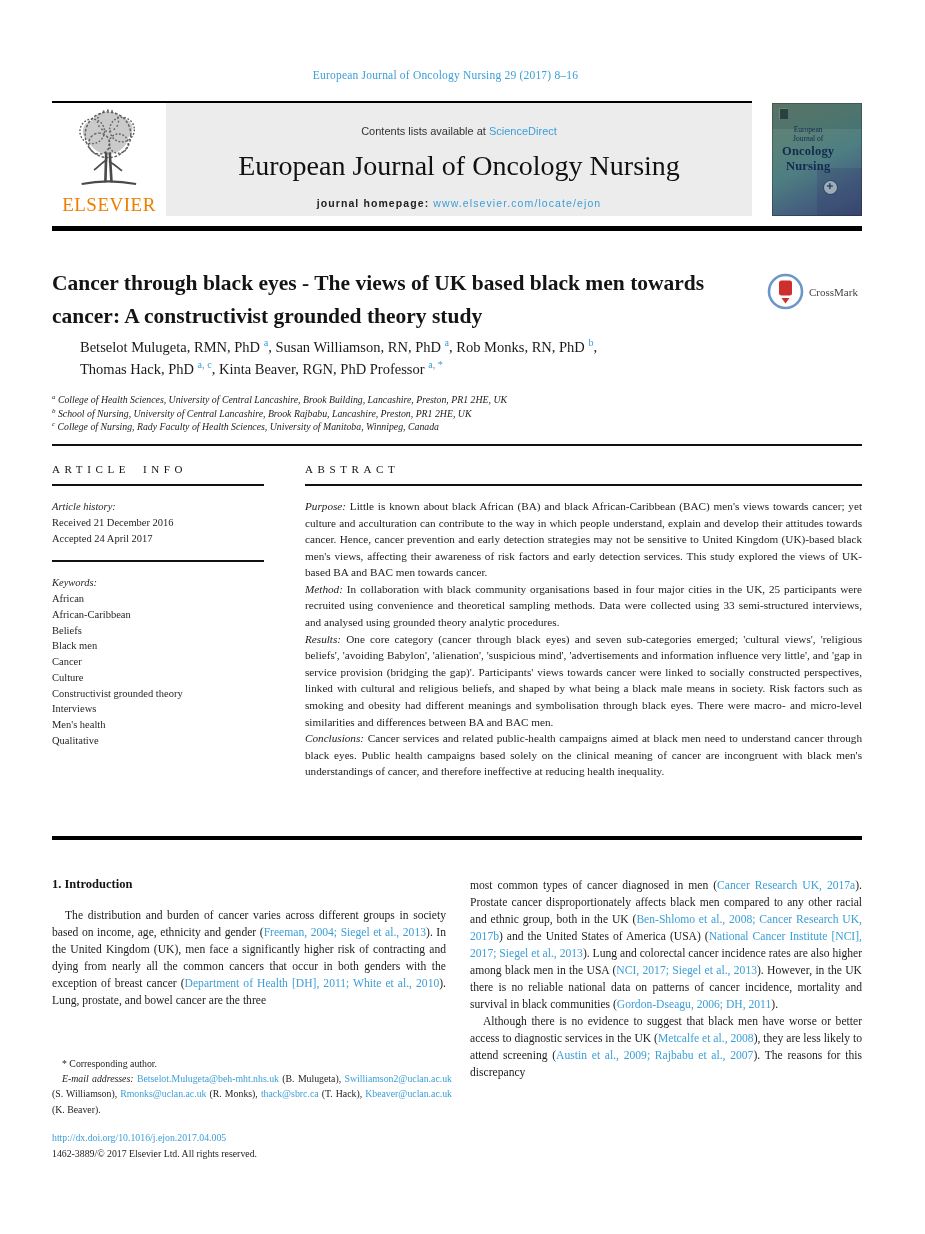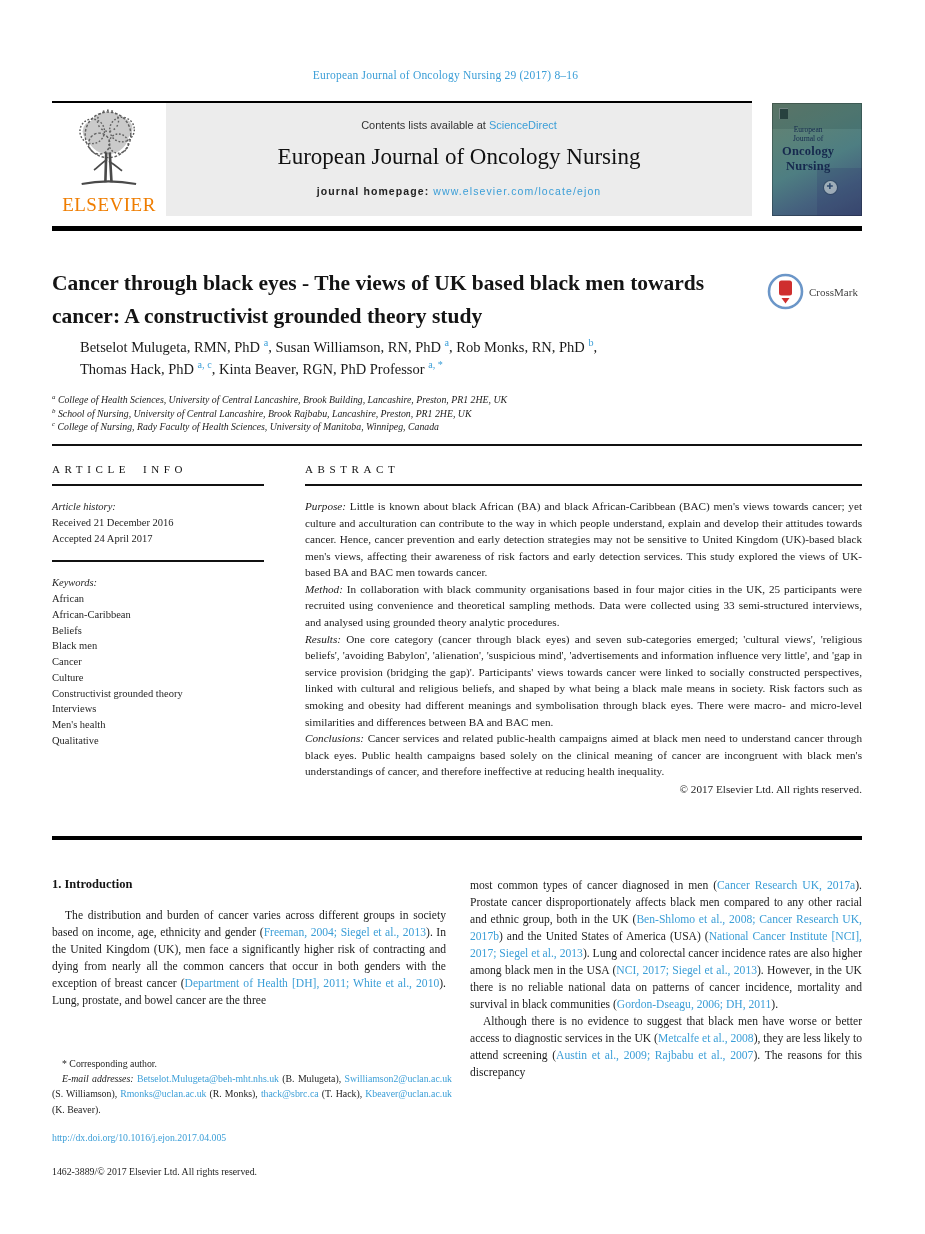--- a/index.html
+++ b/index.html
@@ -24,22 +24,22 @@
   .logo-box { position:absolute; left:0; top:0; width:114px; height:113px; background:#fff; }
   .logo-tree{ position:absolute; left:12px; top:2px; }
   .elsevier-text {
     position:absolute; left:0; bottom:0; width:114px; text-align:center;
     font-family:"Liberation Serif", serif; font-size:19px; color:#ef7d00; letter-spacing:.5px;
   }
   .banner-gray {
     position:absolute; left:114px; top:0; width:586px; height:113px;
     background:#ececec; text-align:center;
   }
-  .contents-line { padding-top:16px; font-family:"Liberation Sans", sans-serif; font-size:11px; color:#333; }
-  .banner-title  { margin-top:13px; font-size:23px; color:#111; }
+  .contents-line { padding-top:22px; font-family:"Liberation Sans", sans-serif; font-size:11px; color:#333; }
+  .banner-title  { margin-top:13px; font-size:28px; color:#111; }
   .homepage-line { margin-top:15px; font-family:"Liberation Sans", sans-serif; font-size:10.5px; letter-spacing:1.1px; color:#222; font-weight:bold; }
   .homepage-line .lnk { font-weight:normal; }
 
   
   .cover {
     position:absolute; left:772px; top:103px; width:90px; height:113px;
     background:linear-gradient(155deg,#68806f 0%, #5a8279 28%, #4e7e82 52%, #45617e 76%, #3c4c70 100%);
     box-shadow:inset 0 0 0 1px rgba(0,0,0,.25);
   }
   .cover .patch1 { position:absolute; left:0; top:0; width:100%; height:26px; background:rgba(30,60,60,.18); }
@@ -85,21 +85,21 @@
   .sec-head { font-size:12.5px; font-weight:bold; color:#141414; }
   .body-par { margin-top:15px; font-size:11.6px; line-height:1.47; text-align:justify; color:#1c1c1c; }
   .body-right .body-par { margin-top:0; }
   .body-par.indent { text-indent:13px; }
 
   
   .footnote { position:absolute; left:52px; top:1056px; width:400px; font-size:9.8px; line-height:1.55; color:#222; }
   .fn-corresponding { text-indent:10px; }
   .fn-emails { text-indent:10px; text-align:justify; }
   .fn-doi { margin-top:13px; }
-  .fn-issn { margin-top:19px; }
+  .fn-issn { margin-top:1px; }
 </style>
 </head>
 <body>
 
 <div class="page">
 
   <div class="journal-ref">European Journal of Oncology Nursing 29 (2017) 8–16</div>
 
   <div class="top-line"></div>
 
@@ -189,21 +189,20 @@
 Qualitative</div>
   </div>
 
   <div class="abs-col">
     <div class="col-head">ABSTRACT</div>
     <div class="head-rule"></div>
     <div class="abs-body"><span class="it">Purpose: </span><span>Little is known about black African (BA) and black African-Caribbean (BAC) men's views towards cancer; yet culture and acculturation can contribute to the way in which people understand, explain and develop their attitudes towards cancer. Hence, cancer prevention and early detection strategies may not be sensitive to United Kingdom (UK)-based black men's views, affecting their awareness of risk factors and early detection services. This study explored the views of UK-based BA and BAC men towards cancer.</span></div>
     <div class="abs-body" style="margin-top:0"><span class="it">Method: </span><span>In collaboration with black community organisations based in four major cities in the UK, 25 participants were recruited using convenience and theoretical sampling methods. Data were collected using 33 semi-structured interviews, and analysed using grounded theory analytic procedures.</span></div>
     <div class="abs-body" style="margin-top:0"><span class="it">Results: </span><span>One core category (cancer through black eyes) and seven sub-categories emerged; 'cultural views', 'religious beliefs', 'avoiding Babylon', 'alienation', 'suspicious mind', 'advertisements and information influence very little', and 'gap in service provision (bridging the gap)'. Participants' views towards cancer were linked to socially constructed perspectives, linked with cultural and religious beliefs, and shaped by what being a black male means in society. Risk factors such as smoking and obesity had different meanings and symbolisation through black eyes. There were macro- and micro-level similarities and differences between BA and BAC men.</span></div>
     <div class="abs-body" style="margin-top:0"><span class="it">Conclusions: </span><span>Cancer services and related public-health campaigns aimed at black men need to understand cancer through black eyes. Public health campaigns based solely on the clinical meaning of cancer are incongruent with black men's understandings of cancer, and therefore ineffective at reducing health inequality.</span></div>
-    <div class="abs-copyright">© 2017 Elsevier Ltd. All rights reserved.</div>
   </div>
 
   <div class="rule-thick2"></div>
 
   <div class="body-left">
     <h2 class="sec-head">1. Introduction</h2>
     <p class="body-par indent"><span>The distribution and burden of cancer varies across different groups in society based on income, age, ethnicity and gender (</span><span class="lnk">Freeman, 2004; Siegel et al., 2013</span><span>). In the United Kingdom (UK), men face a significantly higher risk of contracting and dying from nearly all the common cancers that occur in both genders with the exception of breast cancer (</span><span class="lnk">Department of Health [DH], 2011; White et al., 2010</span><span>). Lung, prostate, and bowel cancer are the three</span></p>
   </div>
 
   <div class="body-right">

